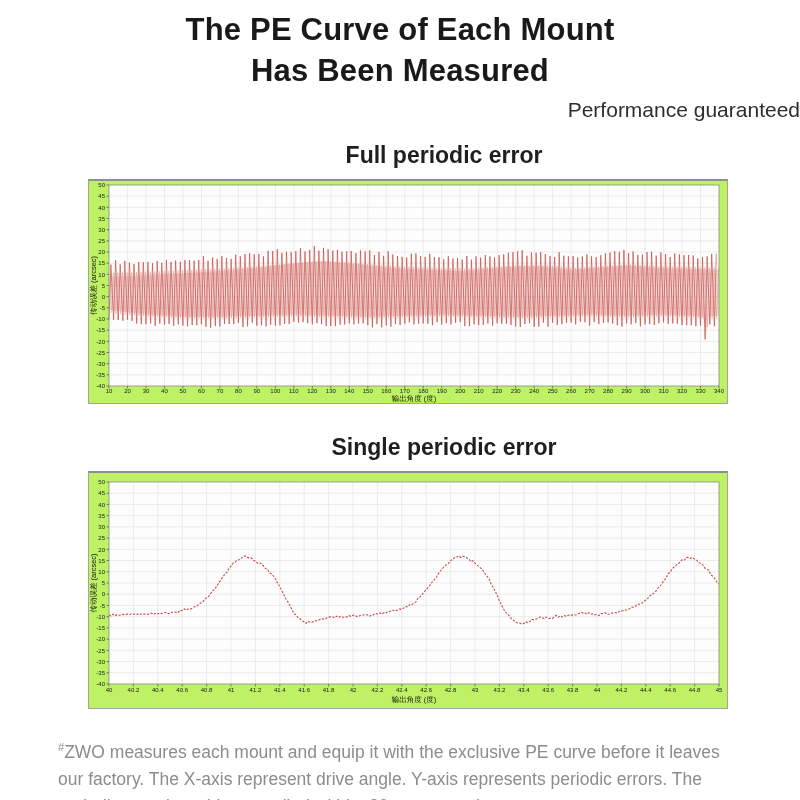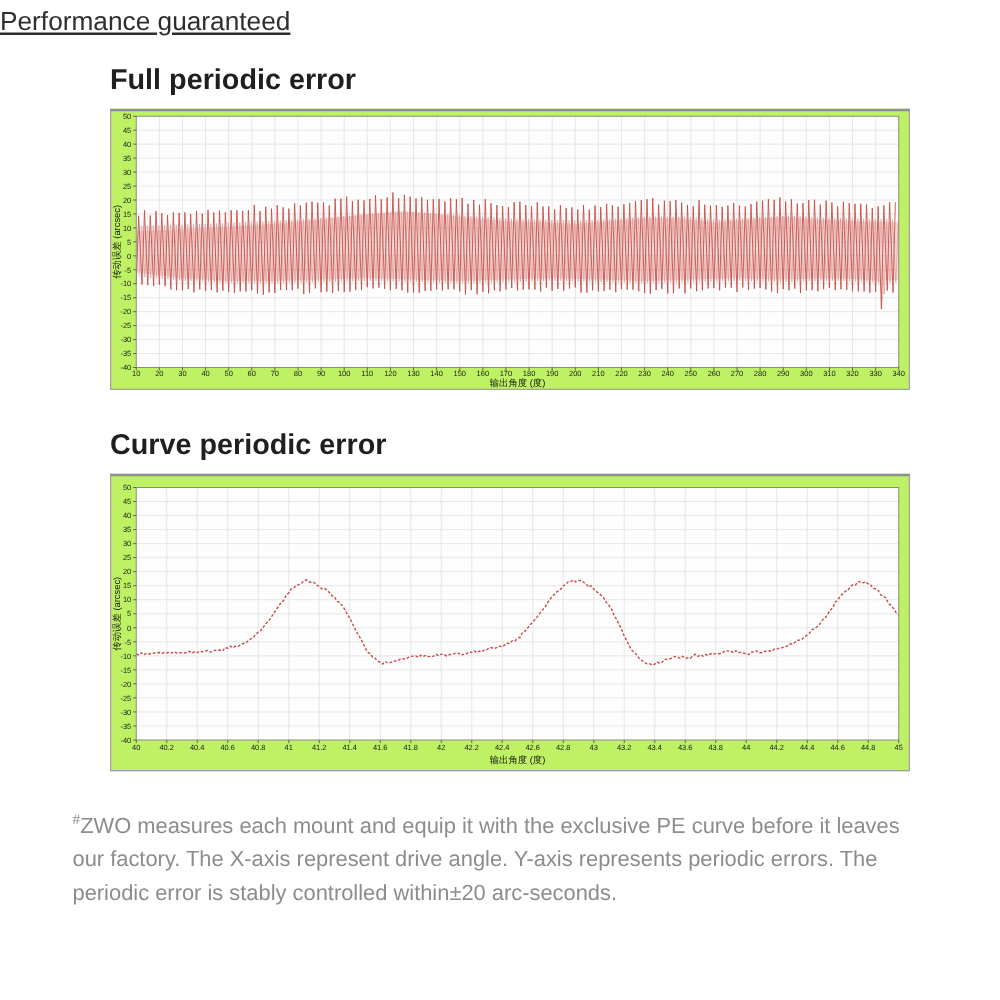--- a/index.html
+++ b/index.html
@@ -7,42 +7,46 @@
     width:800px;height:800px;overflow:hidden;
     font-family:"Liberation Sans","DejaVu Sans",sans-serif;
     color:#1c1c1c;
   }
   .page{width:800px;height:800px;position:relative;}
   .title{
     text-align:center;font-weight:700;font-size:31px;line-height:1.32;
     margin:10px 40px 0 40px;color:#191919;letter-spacing:.2px;
   }
   .subtitle{
-    text-align:left;font-size:21px;color:#2e2e2e;margin-top:6px;font-weight:400;text-decoration:underline;
+    text-align:right;font-size:21px;color:#2e2e2e;margin-top:6px;font-weight:400;
   }
   .section-heading{
-    margin:20px 0 10px 88px;font-size:23px;font-weight:600;color:#1f1f1f;
+    margin:20px 0 10px 88px;font-size:23px;font-weight:600;color:#1f1f1f;text-align:center;
   }
   .section-heading.second{margin-top:30px;}
   .chart-panel{
     margin-left:88px;width:638px;background:#bef264;
     border:1px solid #a3a3a3;border-top:2px solid #8f8f8f;
     box-sizing:content-box;
   }
   .chart-panel svg{display:block;}
   .caption{
     margin:30px 58px 0 58px;font-size:17.5px;line-height:1.55;color:#8c8c8c;
   }
   .caption sup{font-size:11px;color:#8c8c8c;}
 </style>
 </head>
 <body>
 
 <div class="page">
 
+  <div class="title">
+    <div>The PE Curve of Each Mount</div>
+    <div>Has Been Measured</div>
+  </div>
 
   <div class="subtitle">Performance guaranteed</div>
 
   <div class="section-heading">Full periodic error</div>
 
   <div class="chart-panel">
     <svg id="chart1" width="638" height="222" viewBox="0 0 638 222">
         <rect x="20" y="4" width="610" height="201" fill="#fdfdfd"></rect>
         <line x1="38.484848484848484" y1="4" x2="38.484848484848484" y2="205" stroke="#e4e4e4" stroke-width="0.7"></line>
         <line x1="56.96969696969697" y1="4" x2="56.96969696969697" y2="205" stroke="#e4e4e4" stroke-width="0.7"></line>
@@ -201,21 +205,21 @@
         <text x="16" y="184.86666666666665" text-anchor="end" font-size="6" fill="#1a1a1a" font-family="Liberation Sans, sans-serif">-30</text>
         <line x1="17.5" y1="193.83333333333331" x2="20" y2="193.83333333333331" stroke="#555" stroke-width="0.7"></line>
         <text x="16" y="196.0333333333333" text-anchor="end" font-size="6" fill="#1a1a1a" font-family="Liberation Sans, sans-serif">-35</text>
         <line x1="17.5" y1="205" x2="20" y2="205" stroke="#555" stroke-width="0.7"></line>
         <text x="16" y="207.2" text-anchor="end" font-size="6" fill="#1a1a1a" font-family="Liberation Sans, sans-serif">-40</text>
         <text x="325" y="220" text-anchor="middle" font-size="7.5" fill="#111" font-family="Liberation Sans, sans-serif">输出角度 (度)</text>
         <text x="7" y="104.5" text-anchor="middle" font-size="7.5" fill="#111" transform="rotate(-90 7 104.5)" font-family="Liberation Sans, sans-serif">传动误差 (arcsec)</text>
       </svg>
   </div>
 
-  <div class="section-heading second">Curve periodic error</div>
+  <div class="section-heading second">Single periodic error</div>
 
   <div class="chart-panel">
     <svg id="chart2" width="638" height="235" viewBox="0 0 638 235">
         <rect x="20" y="9" width="610" height="202" fill="#fdfdfd"></rect>
         <line x1="44.40000000000035" y1="9" x2="44.40000000000035" y2="211" stroke="#e4e4e4" stroke-width="0.7"></line>
         <line x1="68.79999999999983" y1="9" x2="68.79999999999983" y2="211" stroke="#e4e4e4" stroke-width="0.7"></line>
         <line x1="93.20000000000017" y1="9" x2="93.20000000000017" y2="211" stroke="#e4e4e4" stroke-width="0.7"></line>
         <line x1="117.59999999999965" y1="9" x2="117.59999999999965" y2="211" stroke="#e4e4e4" stroke-width="0.7"></line>
         <line x1="142" y1="9" x2="142" y2="211" stroke="#e4e4e4" stroke-width="0.7"></line>
         <line x1="166.40000000000035" y1="9" x2="166.40000000000035" y2="211" stroke="#e4e4e4" stroke-width="0.7"></line>

